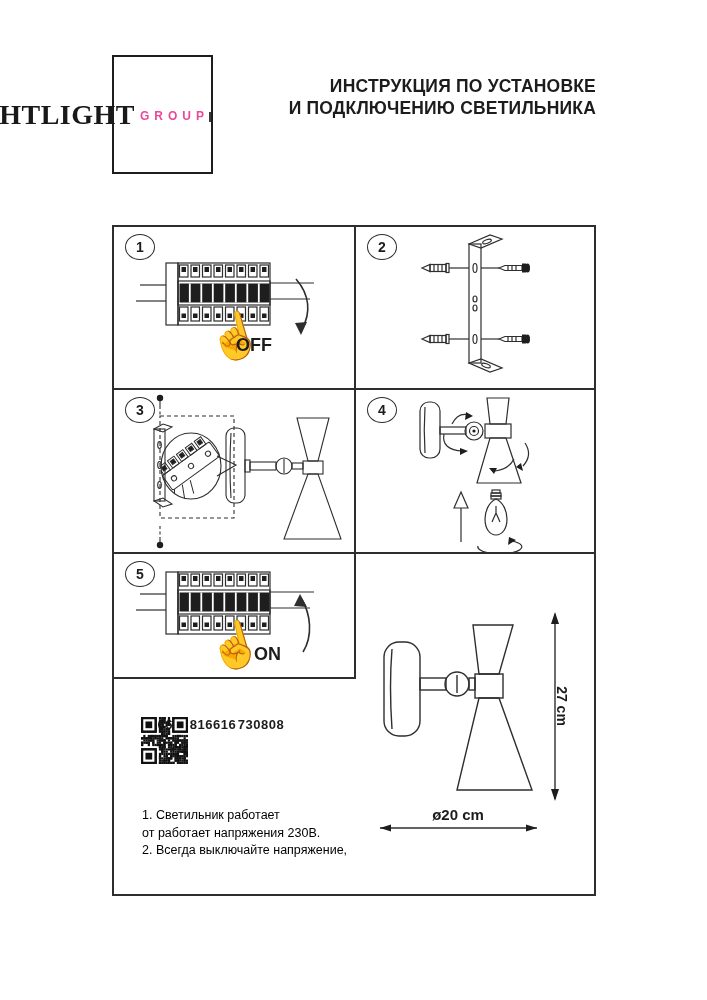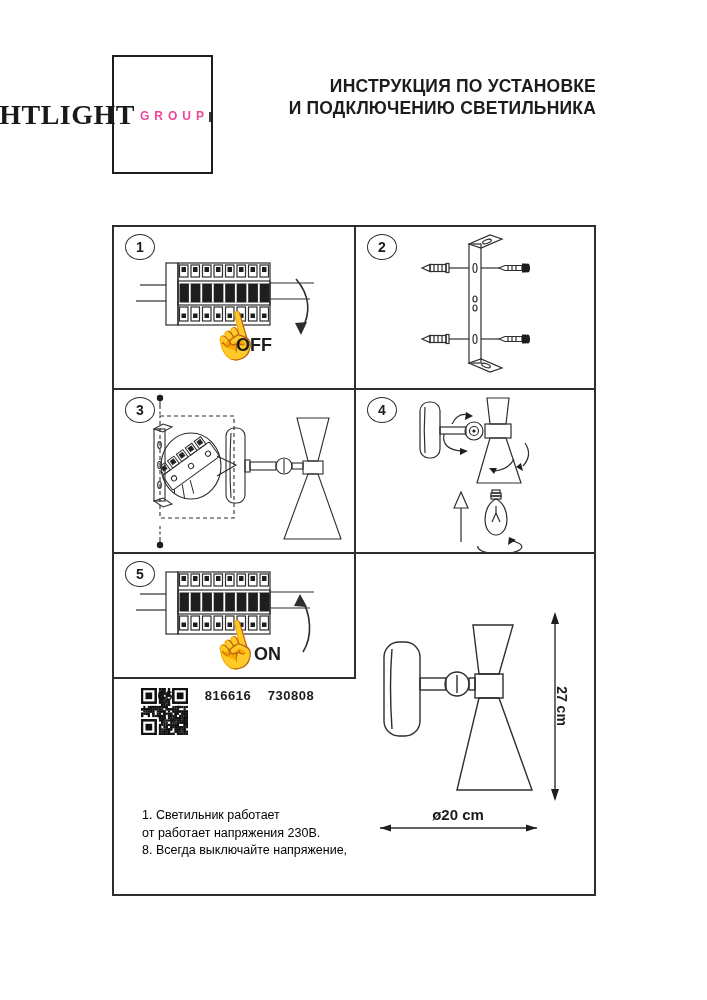--- a/index.html
+++ b/index.html
@@ -32,21 +32,21 @@
   .c3{left:0;top:163px;width:240px;height:162px;}
   .c4{left:242px;top:163px;width:238px;height:162px;}
   .c5{left:0;top:327px;width:240px;height:123px;}
   .qrarea{left:0;top:452px;width:240px;height:215px;}
   .dimarea{left:242px;top:327px;width:238px;height:340px;}
   .badge{position:absolute;left:11px;top:7px;width:30px;height:26px;border:1.5px solid #2e2e2e;
          border-radius:50%;display:flex;align-items:center;justify-content:center;
          font-size:14px;font-weight:bold;box-sizing:border-box;background:#fff;z-index:2;}
   .cell svg{position:absolute;left:0;top:0;}
   
-  .qr-row{position:absolute;left:27px;top:9px;display:flex;gap:15px;}
+  .qr-row{position:absolute;left:27px;top:38px;display:flex;}
   .qr-item{width:48px;text-align:center;}
   .qr-label{font-size:13px;font-weight:bold;letter-spacing:.5px;margin-bottom:5px;}
   .qr-code{width:47px;height:47px;}
   .notes{position:absolute;left:28px;top:128px;width:215px;font-size:12.5px;
          line-height:17.5px;color:#000000;}
   svg text{font-family:"Liberation Sans",sans-serif;}
 </style>
 </head>
 <body>
 
@@ -732,21 +732,21 @@
                 <rect x="0" y="31.333333333333336" width="15.666666666666668" height="15.666666666666668"></rect>
                 <rect x="2.238095238095238" y="33.57142857142857" width="11.19047619047619" height="11.19047619047619" fill="#fff"></rect>
                 <rect x="4.476190476190476" y="35.80952380952381" width="6.714285714285714" height="6.714285714285714"></rect>
               </svg>
             </div>
         </div>
       </div>
       <div class="notes">
         <div>1. Светильник работает</div>
         <div>от работает напряжения 230В.</div>
-        <div>8. Всегда выключайте напряжение,</div>
+        <div>2. Всегда выключайте напряжение,</div>
       </div>
     </div>
 
     <div class="cell dimarea">
       <svg width="238" height="340" viewBox="0 0 238 340">
         <g stroke="#2e2e2e" stroke-width="1.4" fill="none">
           <rect x="28" y="88" width="36" height="94" rx="15"></rect>
           <path d="M36,95 q-3,37 0,80"></path>
           <rect x="64" y="124" width="26" height="12"></rect>
           <circle cx="101" cy="130" r="12"></circle>

